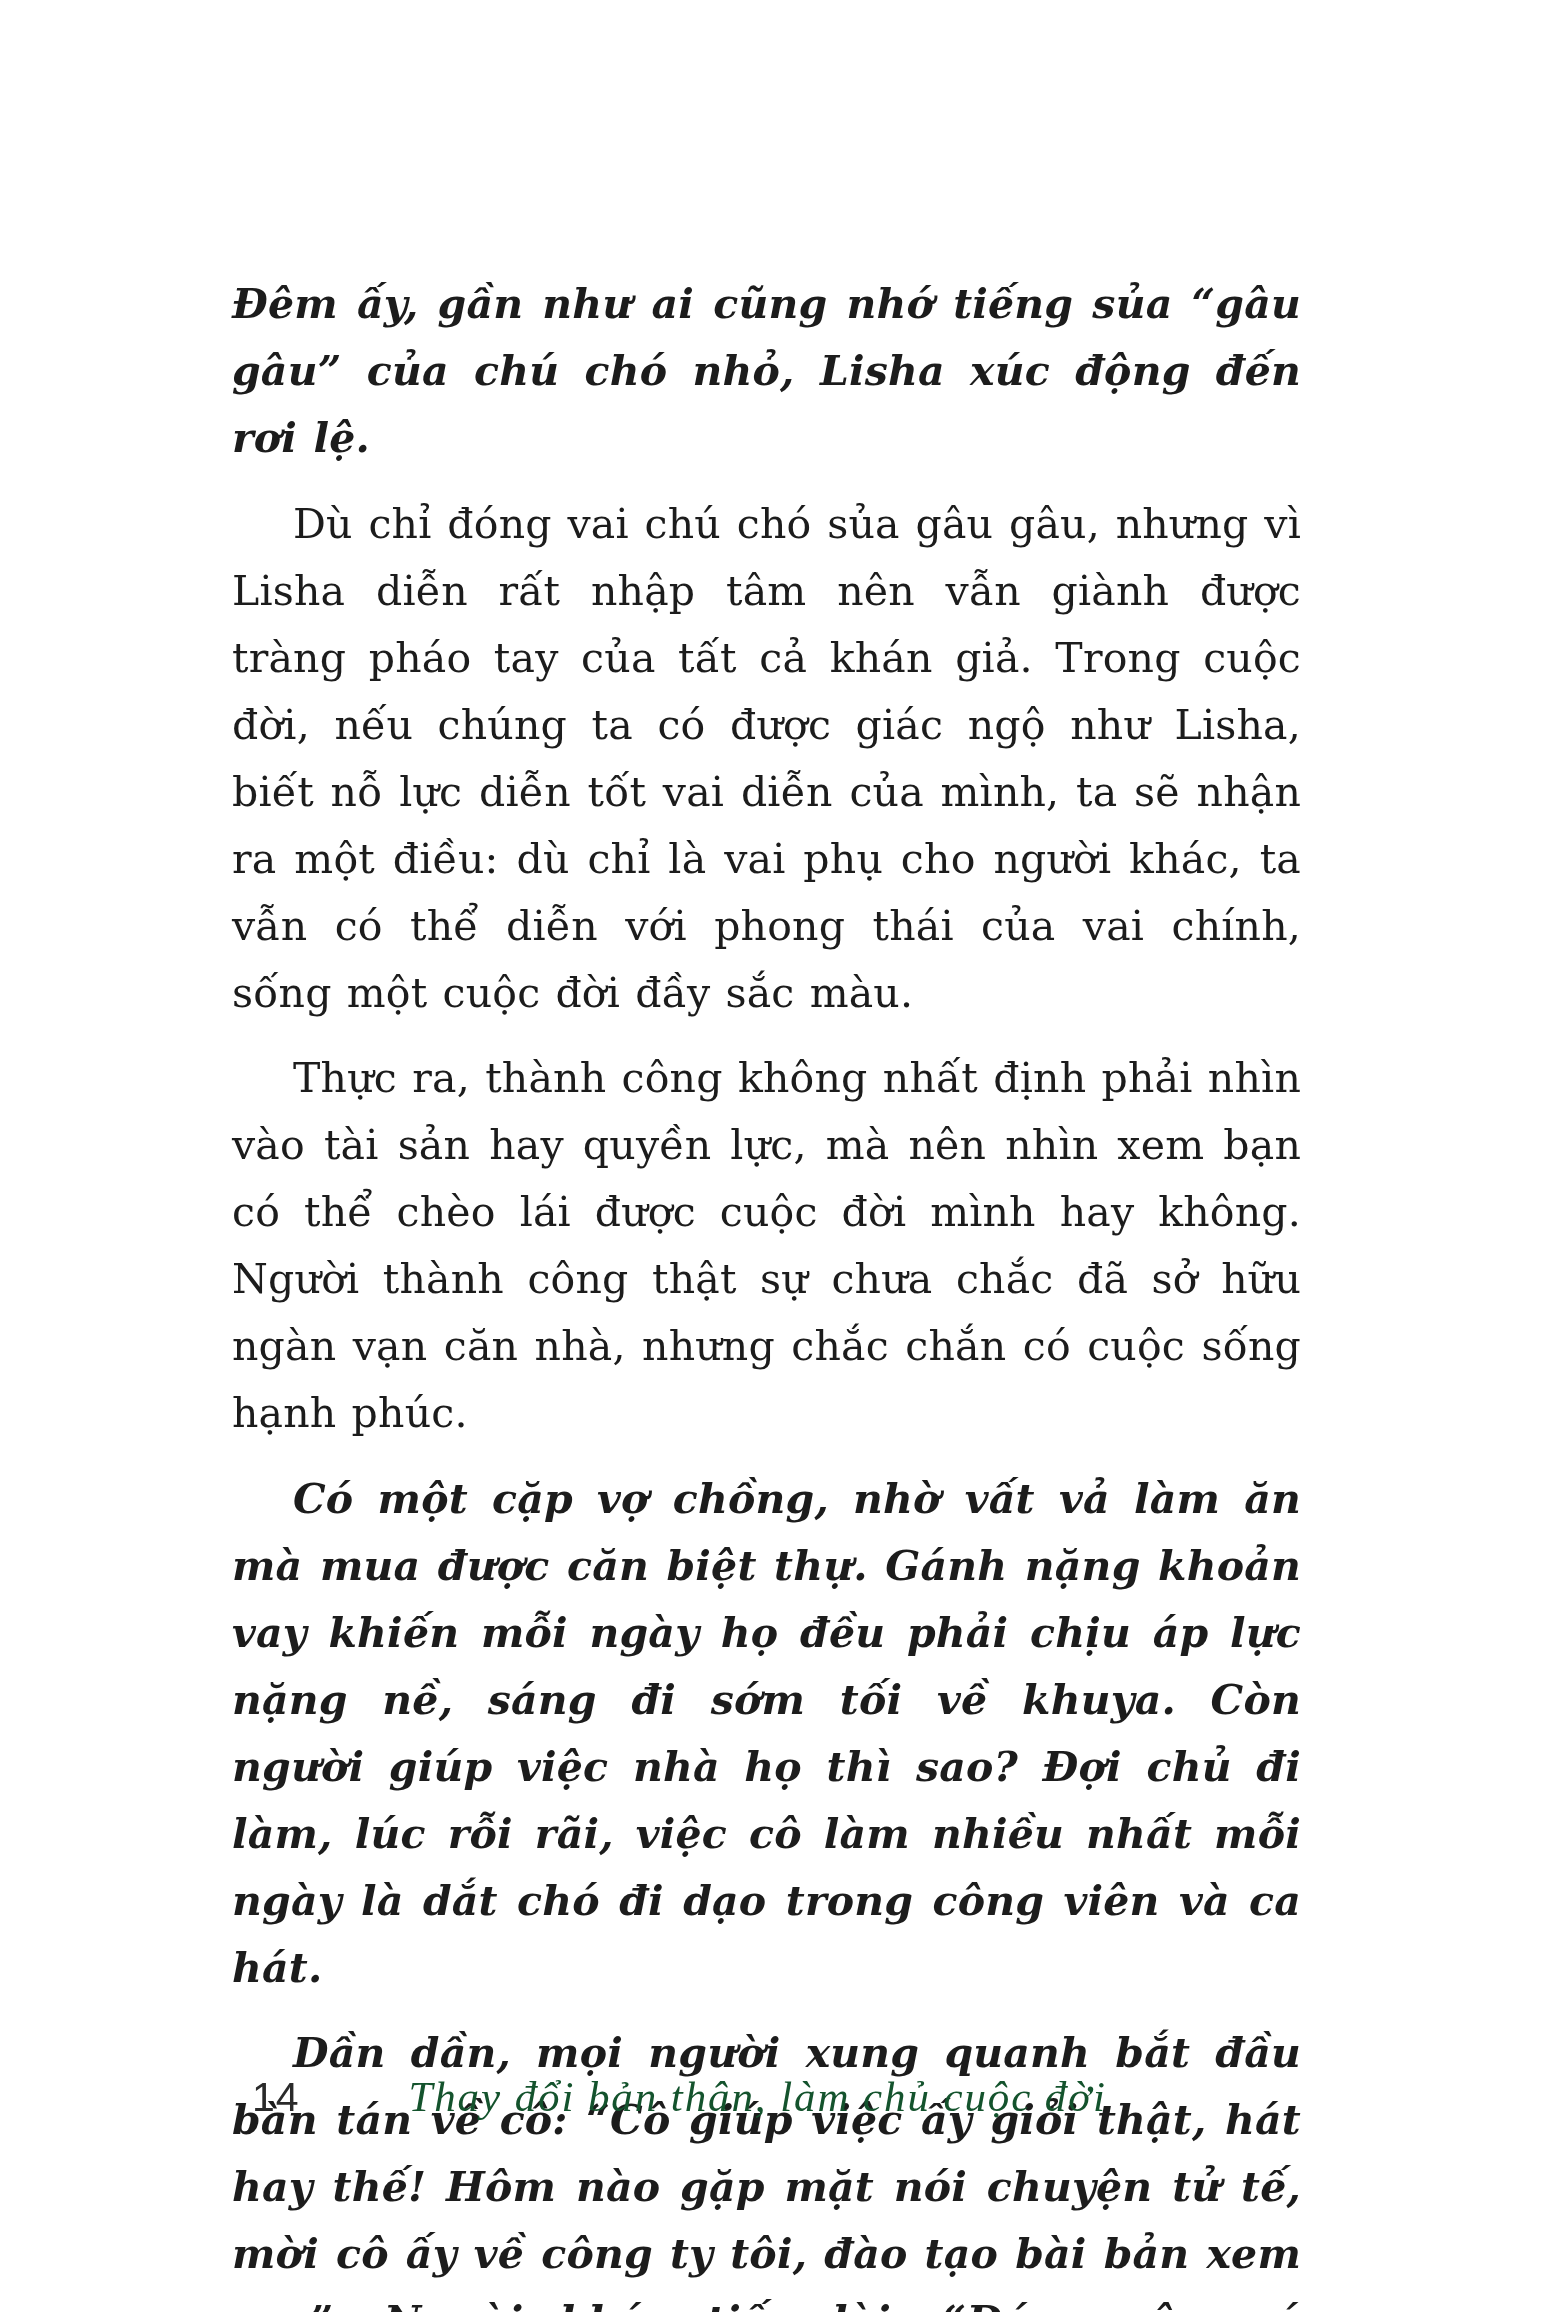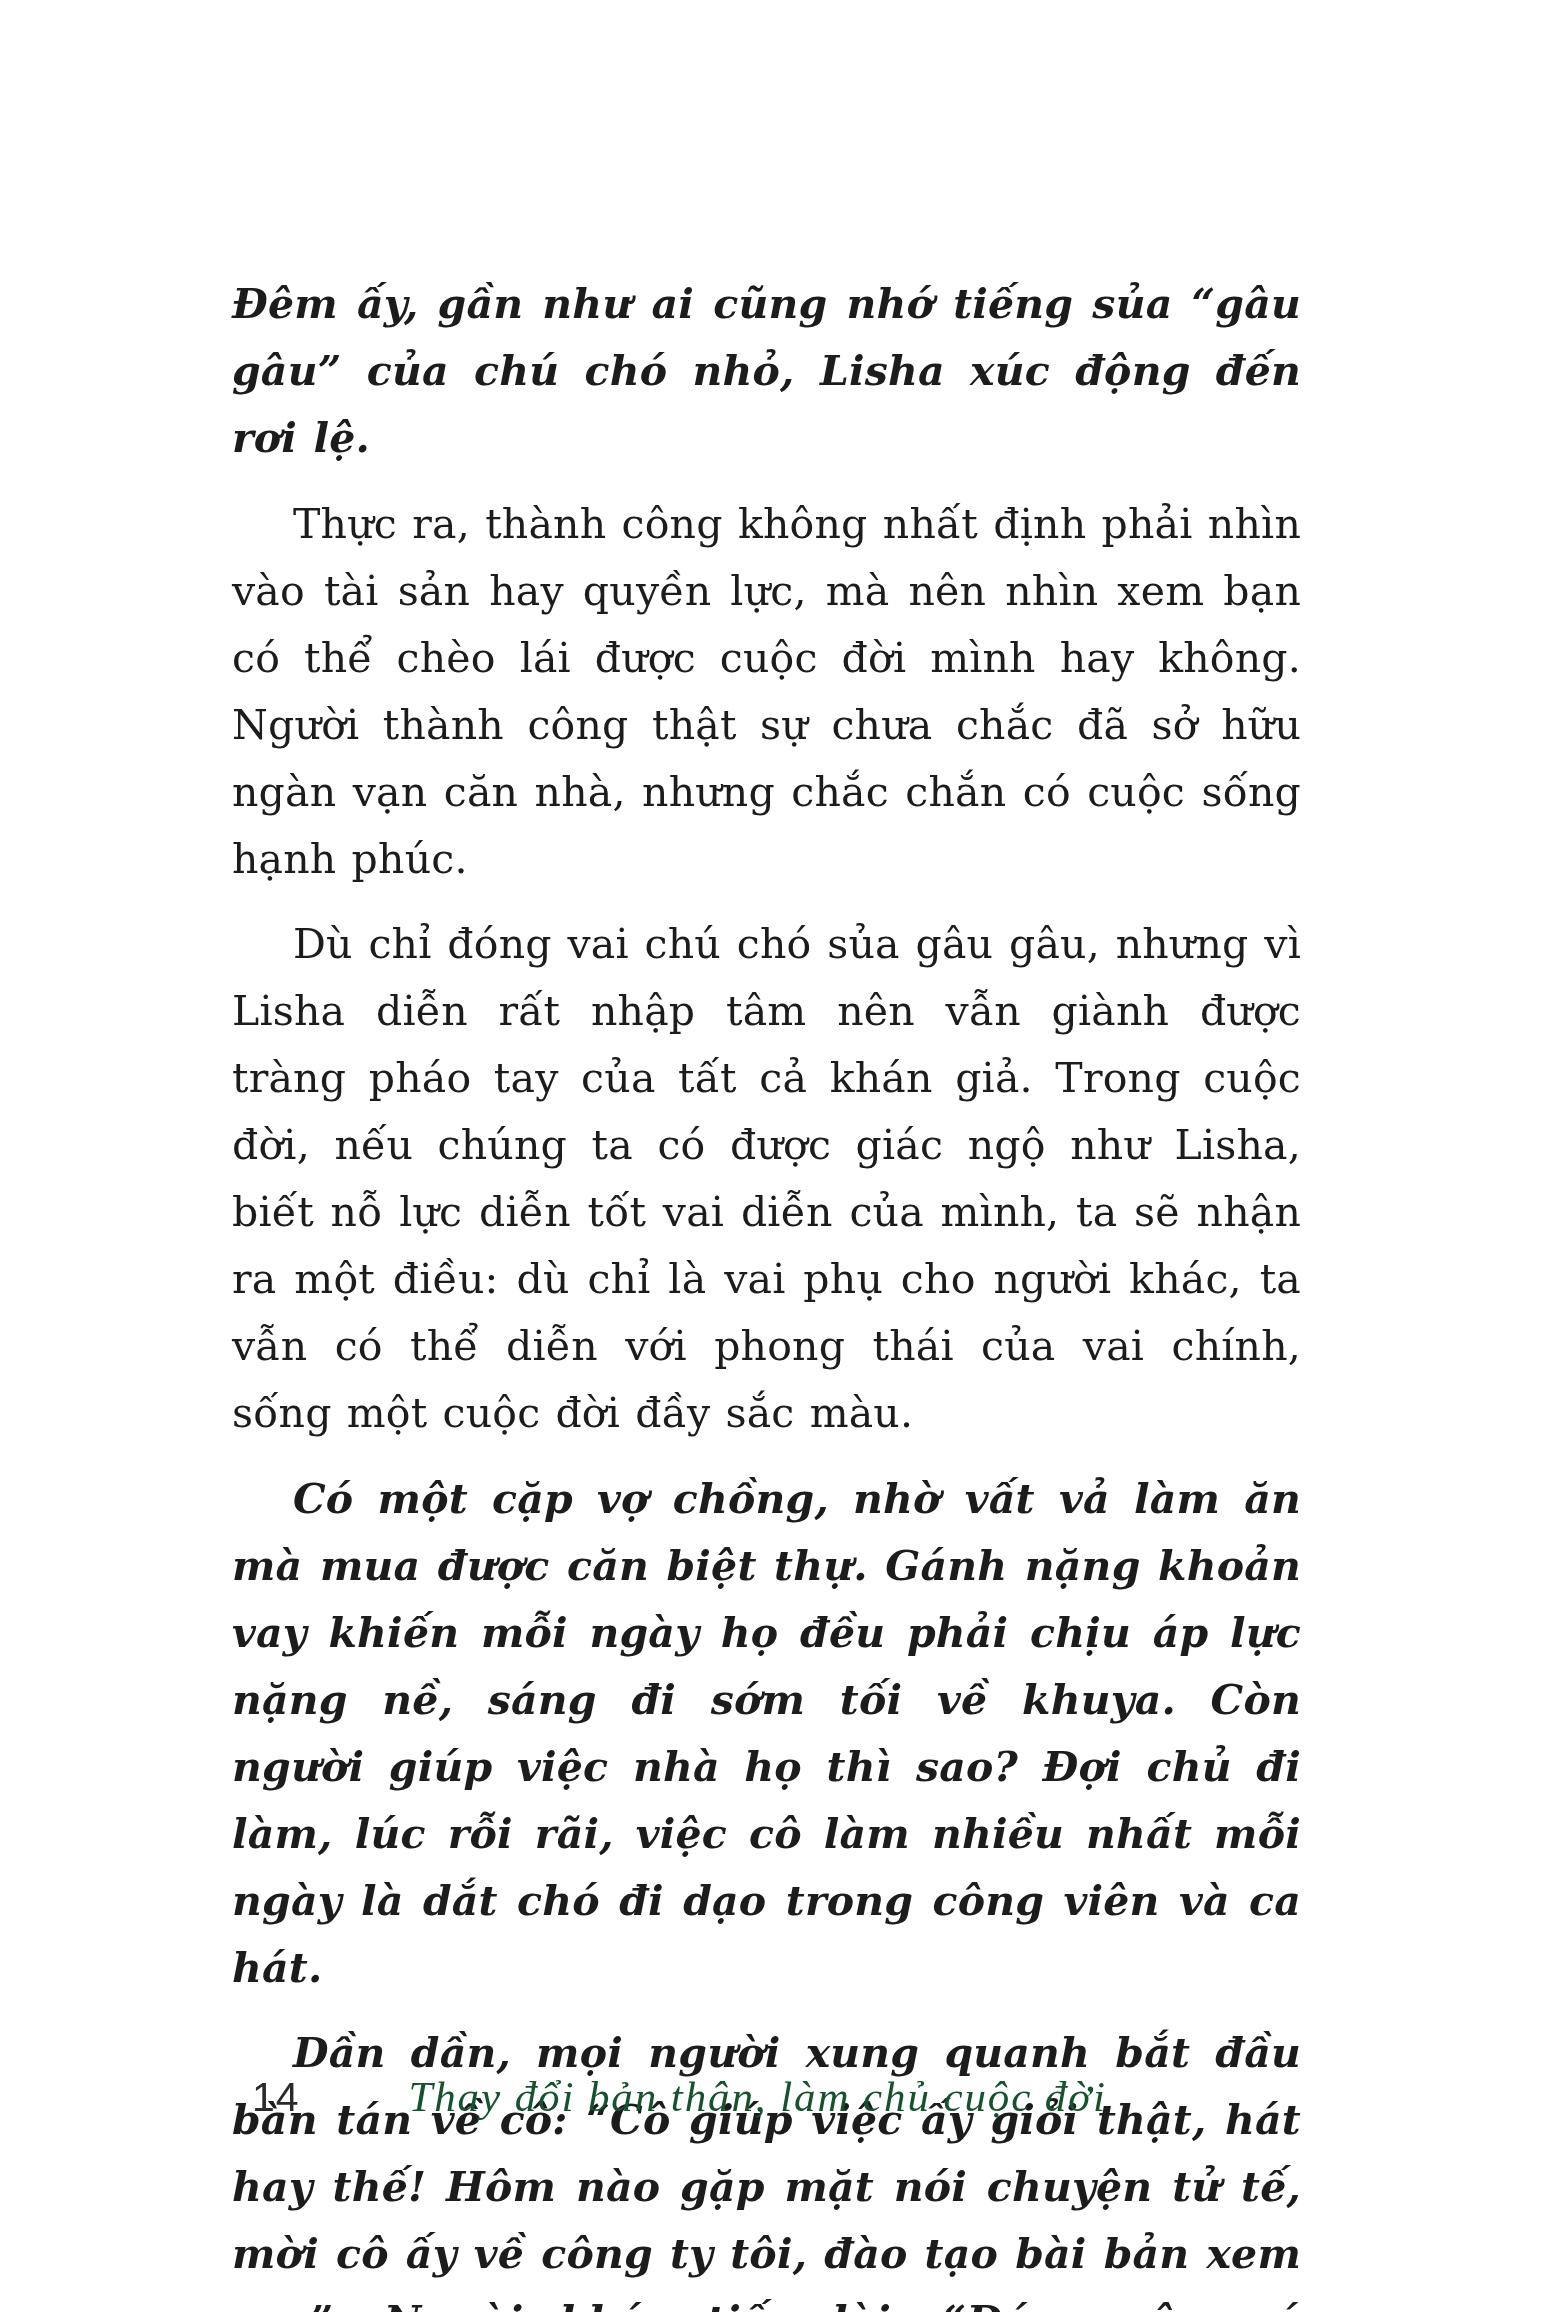--- a/index.html
+++ b/index.html
@@ -62,23 +62,23 @@
   }
 </style>
 </head>
 <body>
 
 <div class="page">
 
   <div class="text-block">
     <p class="para italic">Đêm ấy, gần như ai cũng nhớ tiếng sủa “gâu gâu” của chú chó nhỏ, Lisha xúc động đến rơi lệ.</p>
 
+    <p class="para indent">Dù chỉ đóng vai chú chó sủa gâu gâu, nhưng vì Lisha diễn rất nhập tâm nên vẫn giành được tràng pháo tay của tất cả khán giả. Trong cuộc đời, nếu chúng ta có được giác ngộ như Lisha, biết nỗ lực diễn tốt vai diễn của mình, ta sẽ nhận ra một điều: dù chỉ là vai phụ cho người khác, ta vẫn có thể diễn với phong thái của vai chính, sống một cuộc đời đầy sắc màu.</p>
+
     <p class="para indent">Thực ra, thành công không nhất định phải nhìn vào tài sản hay quyền lực, mà nên nhìn xem bạn có thể chèo lái được cuộc đời mình hay không. Người thành công thật sự chưa chắc đã sở hữu ngàn vạn căn nhà, nhưng chắc chắn có cuộc sống hạnh phúc.</p>
-
-    <p class="para indent">Dù chỉ đóng vai chú chó sủa gâu gâu, nhưng vì Lisha diễn rất nhập tâm nên vẫn giành được tràng pháo tay của tất cả khán giả. Trong cuộc đời, nếu chúng ta có được giác ngộ như Lisha, biết nỗ lực diễn tốt vai diễn của mình, ta sẽ nhận ra một điều: dù chỉ là vai phụ cho người khác, ta vẫn có thể diễn với phong thái của vai chính, sống một cuộc đời đầy sắc màu.</p>
 
     <p class="para italic indent">Có một cặp vợ chồng, nhờ vất vả làm ăn mà mua được căn biệt thự. Gánh nặng khoản vay khiến mỗi ngày họ đều phải chịu áp lực nặng nề, sáng đi sớm tối về khuya. Còn người giúp việc nhà họ thì sao? Đợi chủ đi làm, lúc rỗi rãi, việc cô làm nhiều nhất mỗi ngày là dắt chó đi dạo trong công viên và ca hát.</p>
 
     <p class="para italic indent">Dần dần, mọi người xung quanh bắt đầu bàn tán về cô: “Cô giúp việc ấy giỏi thật, hát hay thế! Hôm nào gặp mặt nói chuyện tử tế, mời cô ấy về công ty tôi, đào tạo bài bản xem sao”. Người khác tiếp lời: “Đúng vậy, có giọng hay thế</p>
   </div>
 
   <div class="footer">
     <span class="page-number">14</span>
     <span class="running-title">Thay đổi bản thân, làm chủ cuộc đời</span>
   </div>

